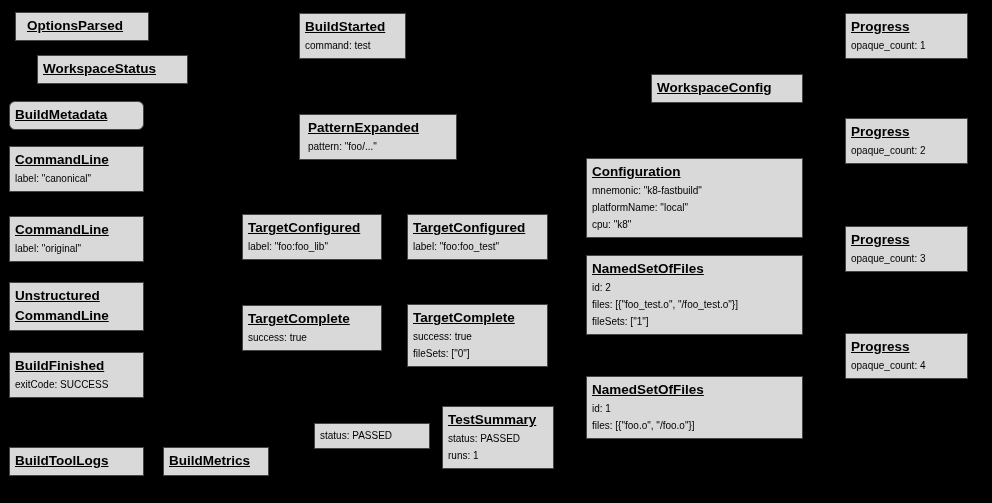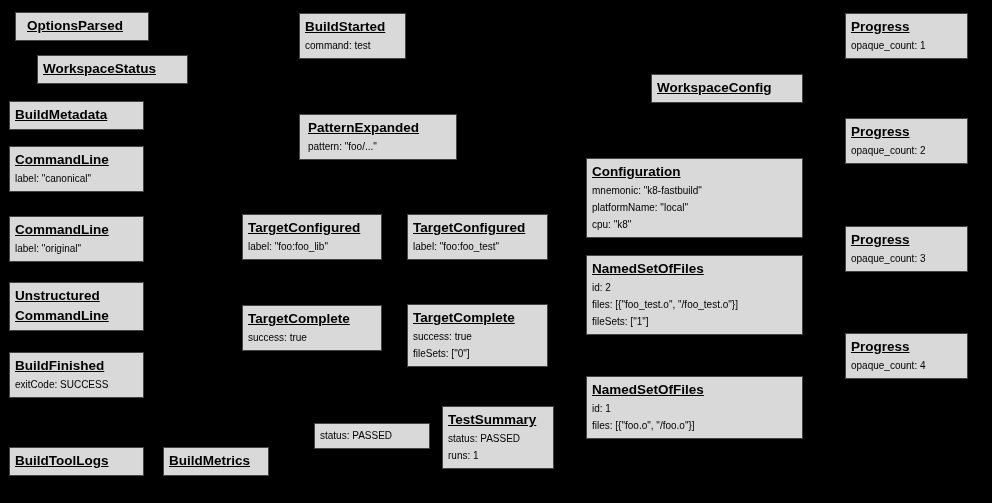--- a/index.html
+++ b/index.html
@@ -28,21 +28,21 @@
 <div class="canvas">
 
   <div class="node" style="left:15px; top:12px; width:134px;padding-left:11px;">
     <div class="node-title">OptionsParsed</div>
   </div>
 
   <div class="node" style="left:9px; top:55px; width:151px;margin-left:28px;">
     <div class="node-title">WorkspaceStatus</div>
   </div>
 
-  <div class="node" style="left:9px; top:101px; width:135px;">
+  <div class="node" style="left:9px; top:101px; width:135px;border-radius:6px;">
     <div class="node-title">BuildMetadata</div>
   </div>
 
   <div class="node" style="left:9px; top:146px; width:135px;">
     <div class="node-title">CommandLine</div>
     <div class="node-field">label: "canonical"</div>
   </div>
 
   <div class="node" style="left:9px; top:216px; width:135px;">
     <div class="node-title">CommandLine</div>

